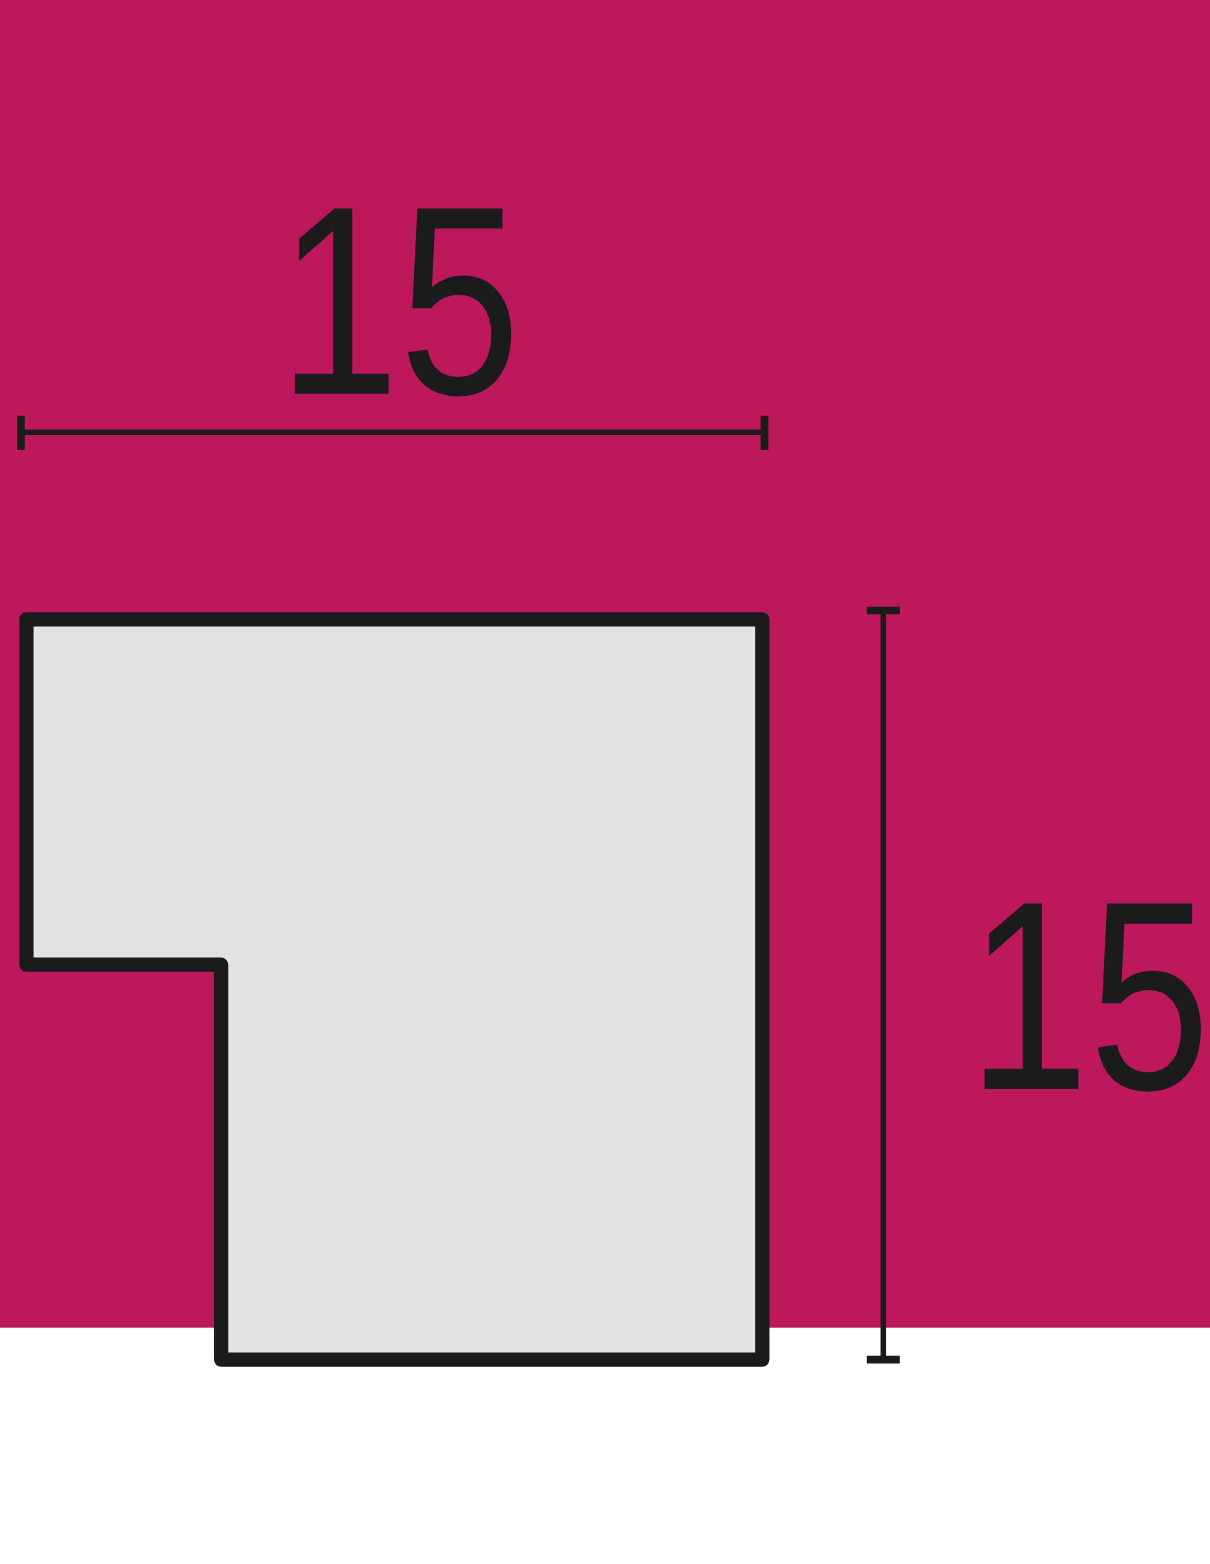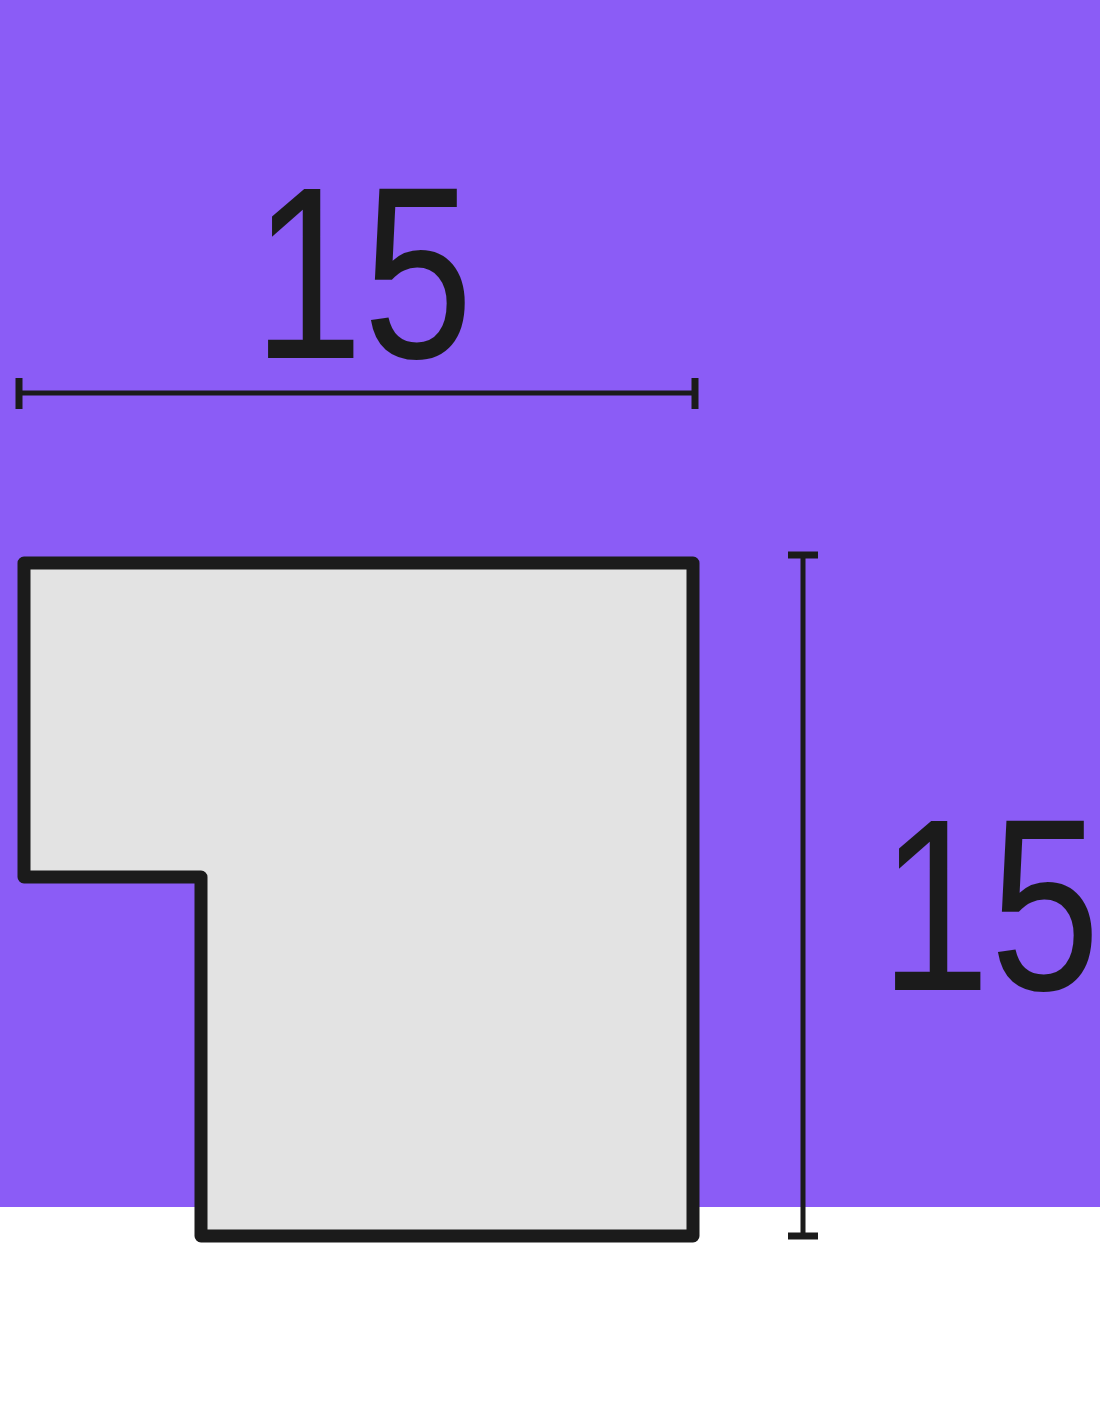--- a/index.html
+++ b/index.html
@@ -8,21 +8,21 @@
     background: #ffffff;
     width: 1100px;
     height: 1422px;
     overflow: hidden;
     font-family: "Liberation Sans", sans-serif;
   }
   .stage {
     position: relative;
     width: 1100px;
     height: 1207px;
-    background: #8b5cf6;
+    background: #be185d;
   }
   svg text {
     font-family: "Liberation Sans", sans-serif;
     font-weight: normal;
   }
 </style>
 </head>
 <body>
 
 <div class="stage">

